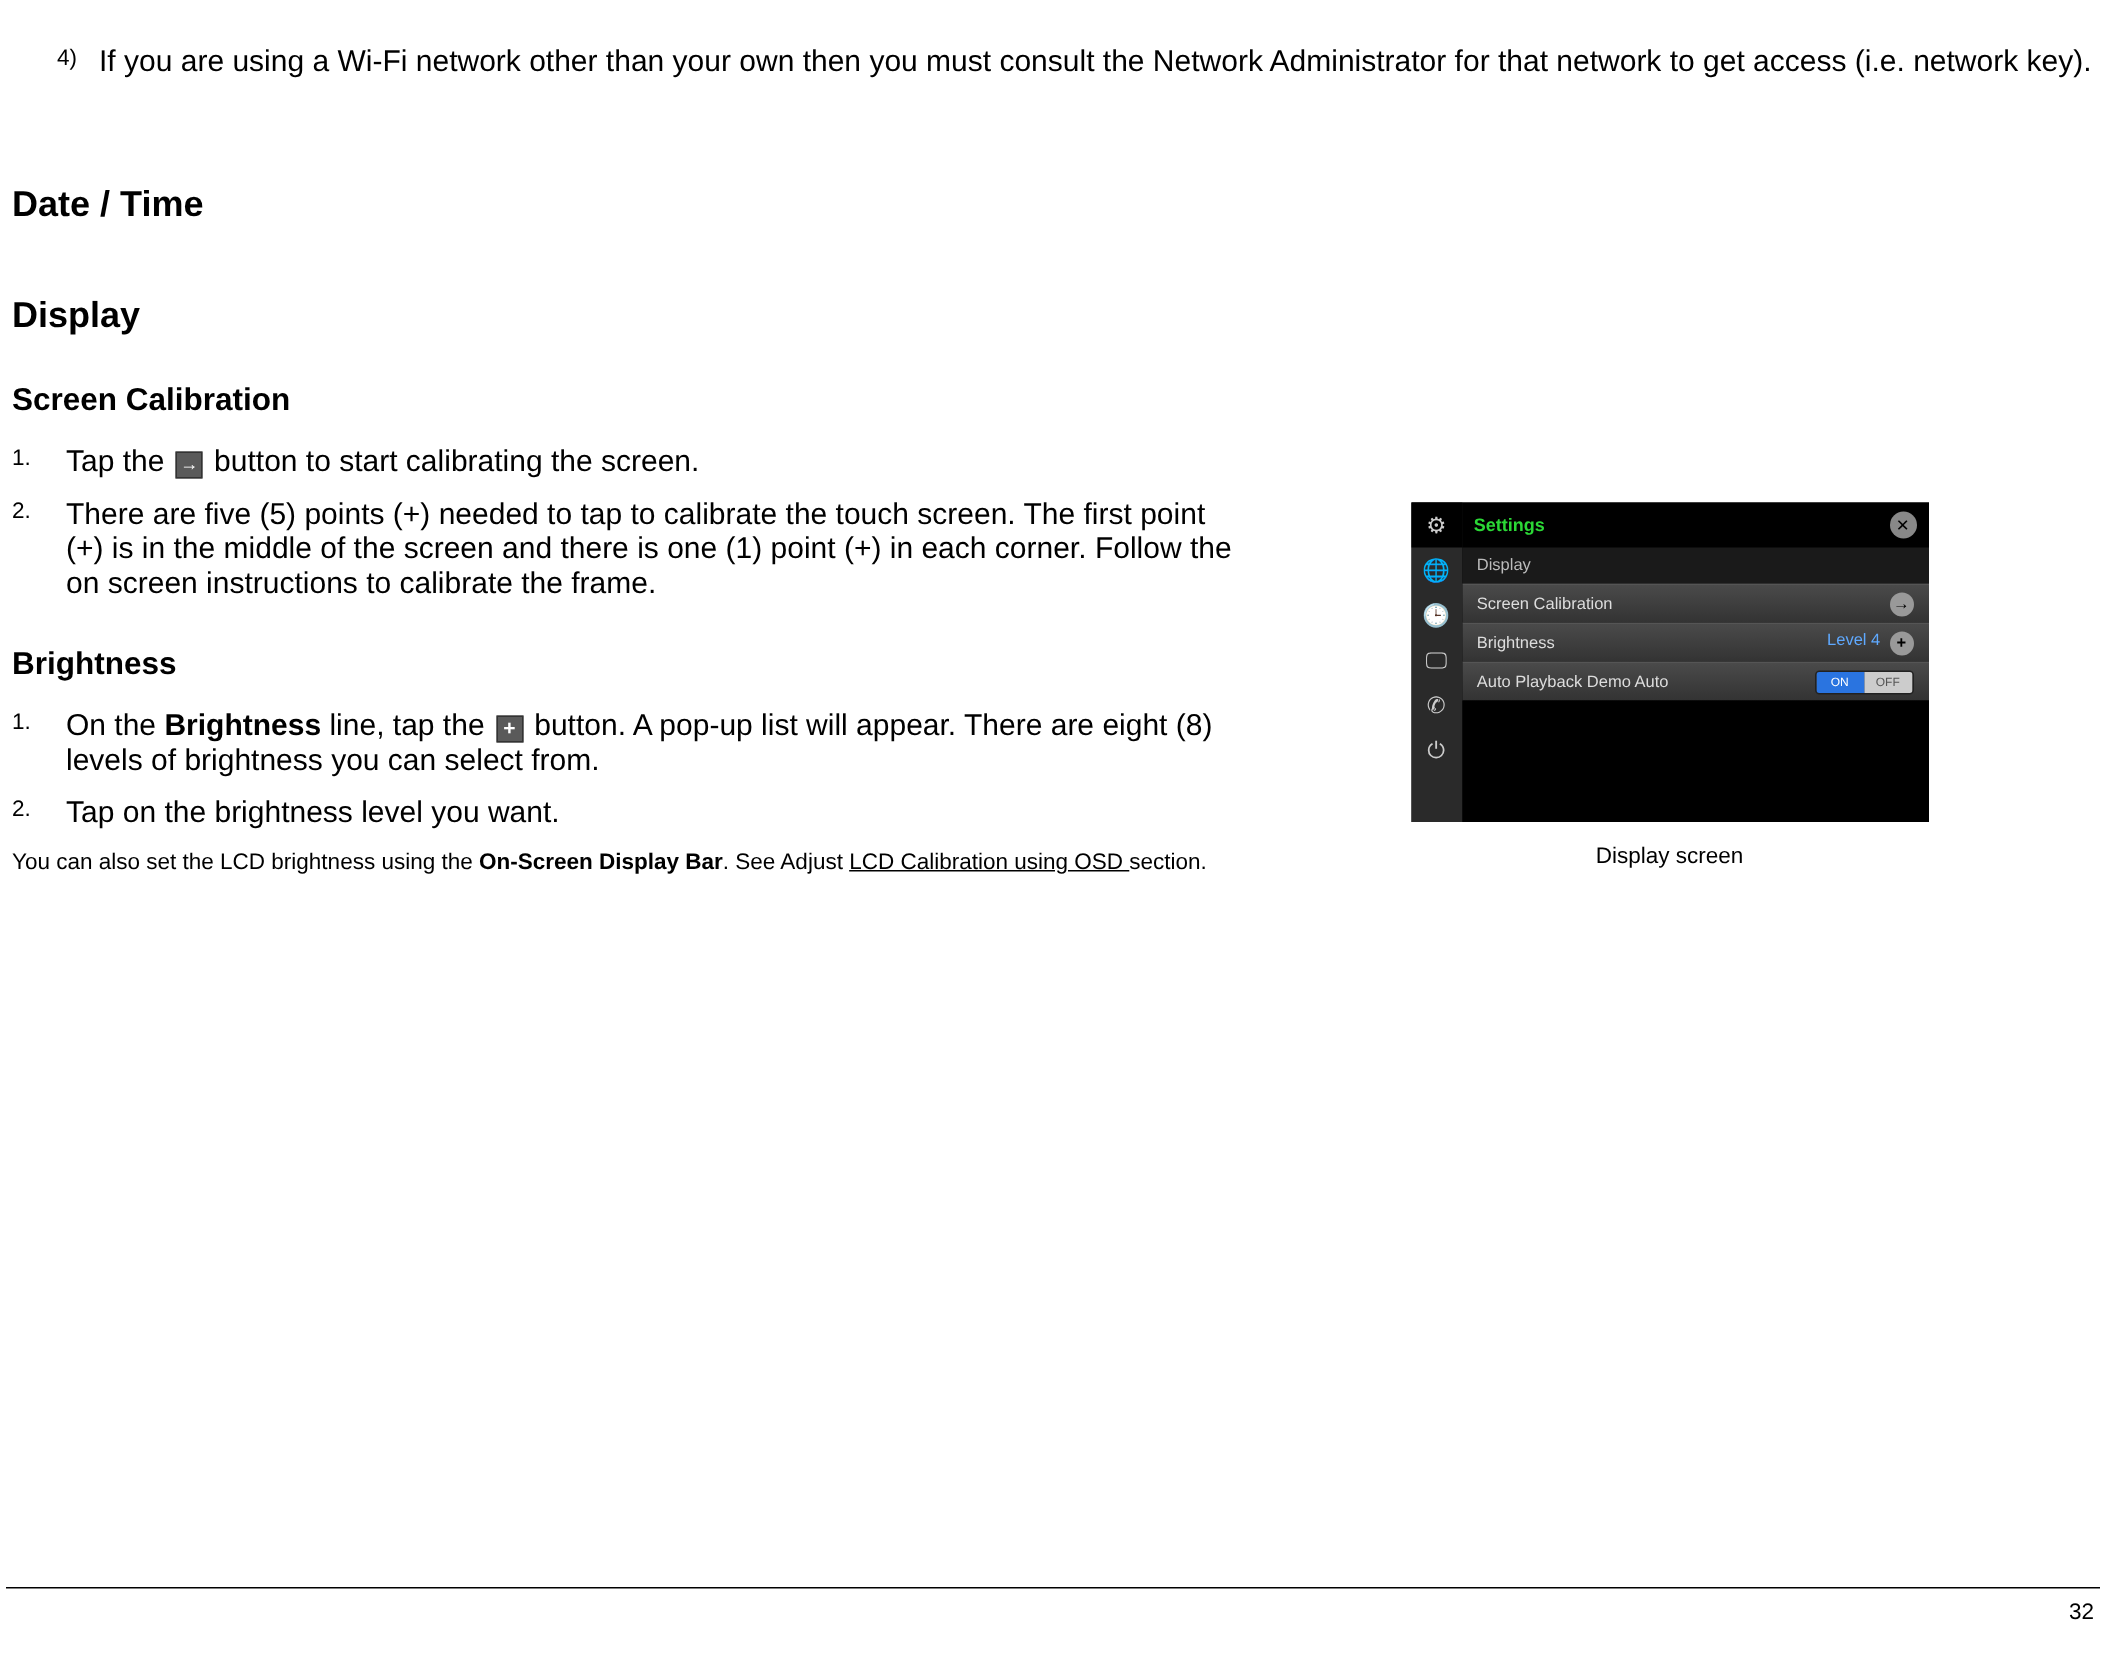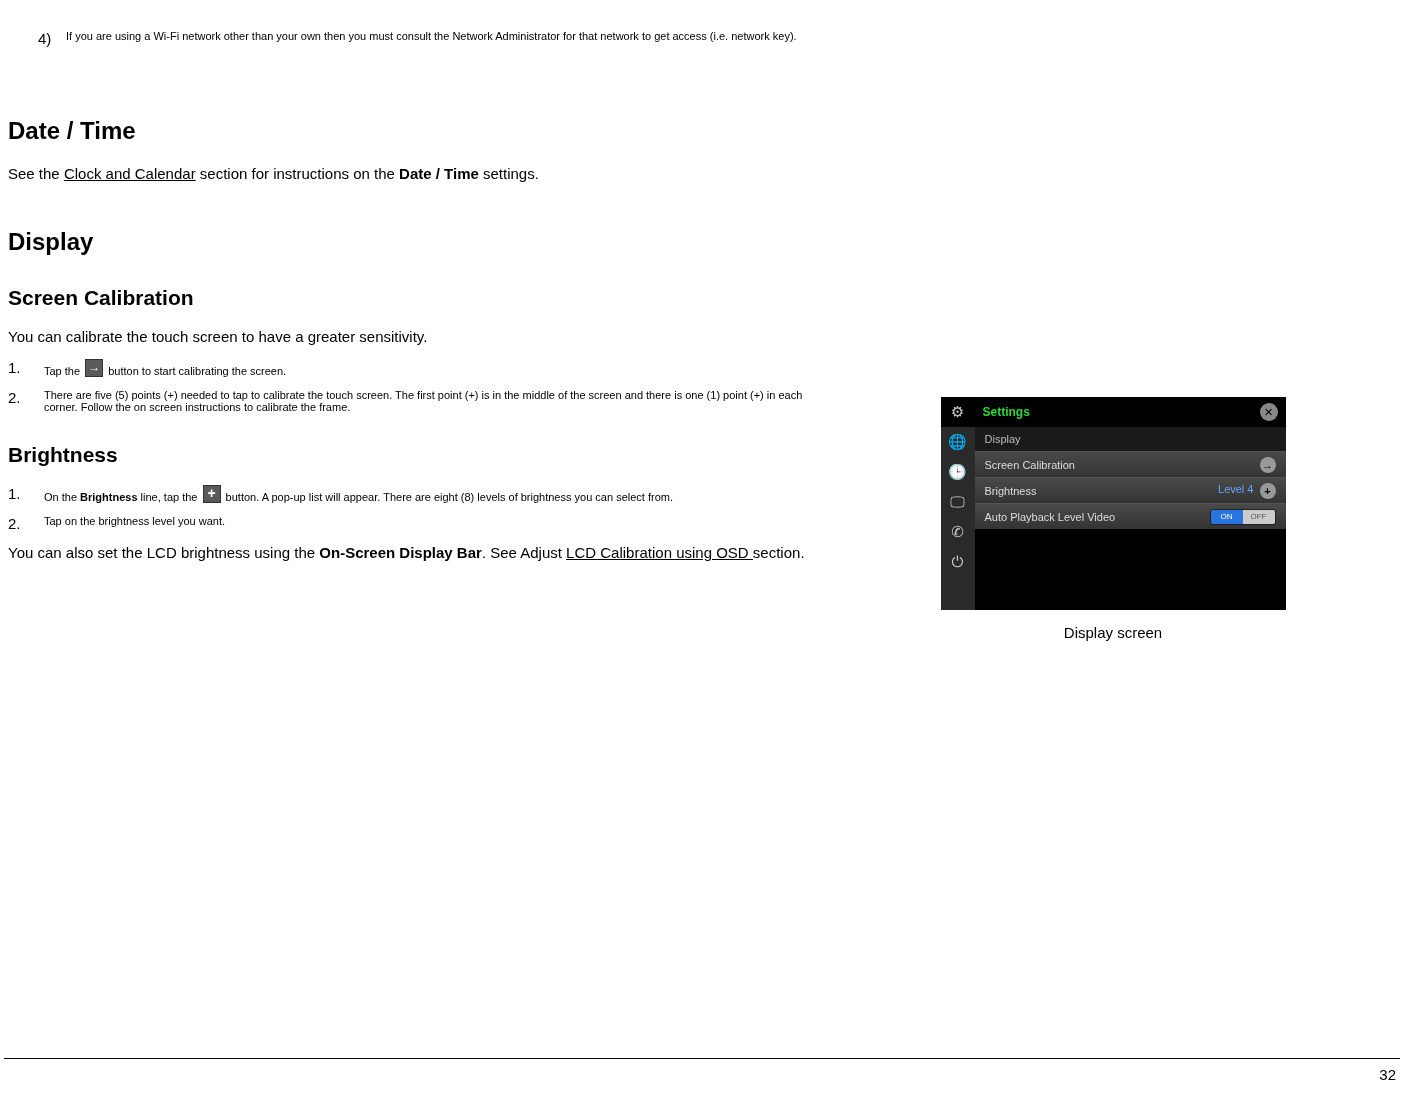--- a/index.html
+++ b/index.html
@@ -8,21 +8,21 @@
     width: 1406px;
     height: 1117px;
     background: #fff;
     color: #000;
     position: relative;
     padding: 30px 0 0 0;
   }
   .content { padding-left: 4px; padding-right: 4px; }
   .indent-item { display: flex; padding-left: 34px; margin-bottom: 12px; }
   .list-marker { min-width: 28px; font-size: 15px; }
-  .list-text { font-size: 11px; flex: 1; }
+  .list-text { font-size: 20px; flex: 1; }
   .h-major {
     font-size: 24px;
     font-weight: bold;
     margin: 70px 0 20px 4px;
   }
   .h-sub {
     font-size: 21px;
     font-weight: bold;
     margin: 30px 0 18px 4px;
   }
@@ -173,28 +173,24 @@
 <body>
 
 <div class="content">
 
   <div class="indent-item">
     <div class="list-marker">4)</div>
     <div class="list-text">If you are using a Wi-Fi network other than your own then you must consult the Network Administrator for that network to get access (i.e. network key).</div>
   </div>
 
   <h2 class="h-major">Date / Time</h2>
-  <p class="para">
-    <span>See the </span><span class="link">Clock and Calendar</span><span> section for instructions on the </span><span class="bold">Date / Time</span><span> settings.</span>
-  </p>
 
   <h2 class="h-major" style="margin-top:46px;">Display</h2>
 
   <h3 class="h-sub">Screen Calibration</h3>
-  <p class="para">You can calibrate the touch screen to have a greater sensitivity.</p>
 
   <div class="two-col">
     <div class="left-col">
       <div class="indent-item" style="padding-left:4px;">
         <div class="list-marker" style="min-width:36px;">1.</div>
         <div class="list-text">
           <span>Tap the </span><span class="icon-inline icon-arrow-right"></span><span> button to start calibrating the screen.</span>
         </div>
       </div>
       <div class="indent-item" style="padding-left:4px;">
@@ -241,21 +237,21 @@
             <span class="circle-btn">→</span>
           </div>
           <div class="device-row">
             <span>Brightness</span>
             <span class="row-right">
               <span class="row-right-text">Level 4</span>
               <span class="circle-btn">+</span>
             </span>
           </div>
           <div class="device-row">
-            <span>Auto Playback Level Video</span>
+            <span>Auto Playback Demo Auto</span>
             <span class="toggle">
               <span class="toggle-on">ON</span>
               <span class="toggle-off">OFF</span>
             </span>
           </div>
           <div class="device-body-rest"></div>
         </div>
       </div>
       <div class="device-caption">Display screen</div>
     </div>

